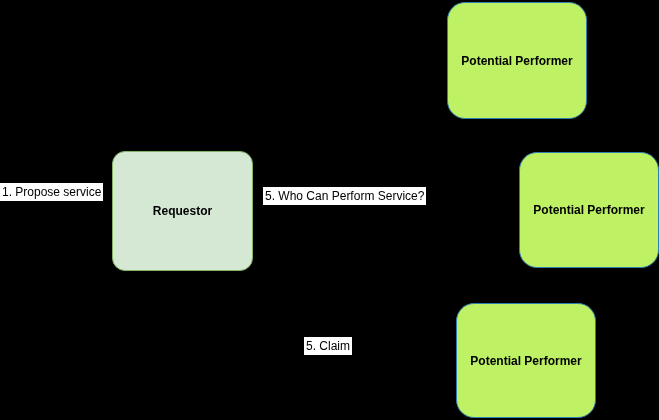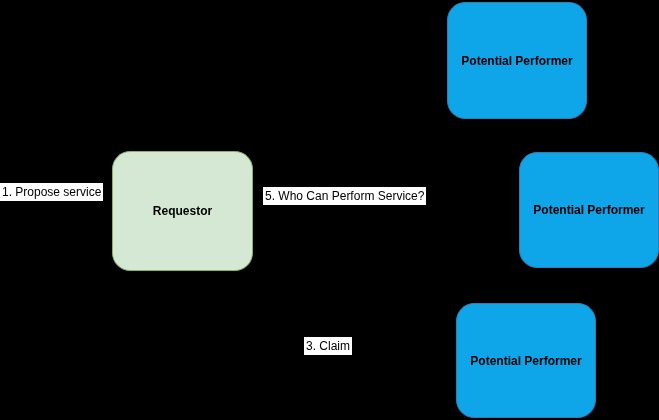--- a/index.html
+++ b/index.html
@@ -25,24 +25,24 @@
     text-align: center;
     font-weight: bold;
     font-size: 12px;
     color: #000000;
   }
   .node-green {
     background: #d5e8d4;
     border: 1px solid #82b366;
   }
   .node-blue {
-    background: #0ea5e9;
+    background: #bef264;
     border: 1.5px solid #2d7fae;
   }
-  #node-requestor      { left: 112px; top: 151px; width: 141px; height: 120px; }
+  #node-requestor      { left: 112px; top: 151px; width: 141px; height: 120px; border-radius: 13px; }
   #node-performer-top  { left: 447px; top: 2px;   width: 140px; height: 117px; }
   #node-performer-mid  { left: 519px; top: 152px; width: 140px; height: 116px; }
   #node-performer-bot  { left: 456px; top: 303px; width: 140px; height: 115px; }
   .edge-label {
     position: absolute;
     background: #ffffff;
     color: #000000;
     font-size: 12px;
     line-height: 18px;
     height: 18px;
@@ -71,15 +71,15 @@
   </div>
 
   <div class="node node-blue" id="node-performer-bot">
     <span>Potential Performer</span>
   </div>
 
   <div class="edge-label" id="label-propose">1. Propose service</div>
 
   <div class="edge-label" id="label-who">5. Who Can Perform Service?</div>
 
-  <div class="edge-label" id="label-claim">3. Claim</div>
+  <div class="edge-label" id="label-claim">5. Claim</div>
 
 </div>
 
 </body></html>

